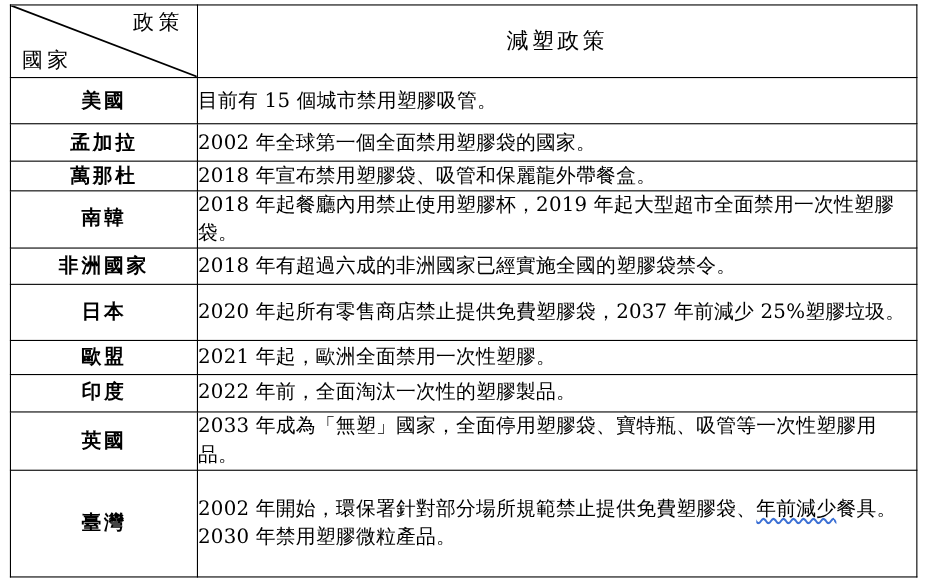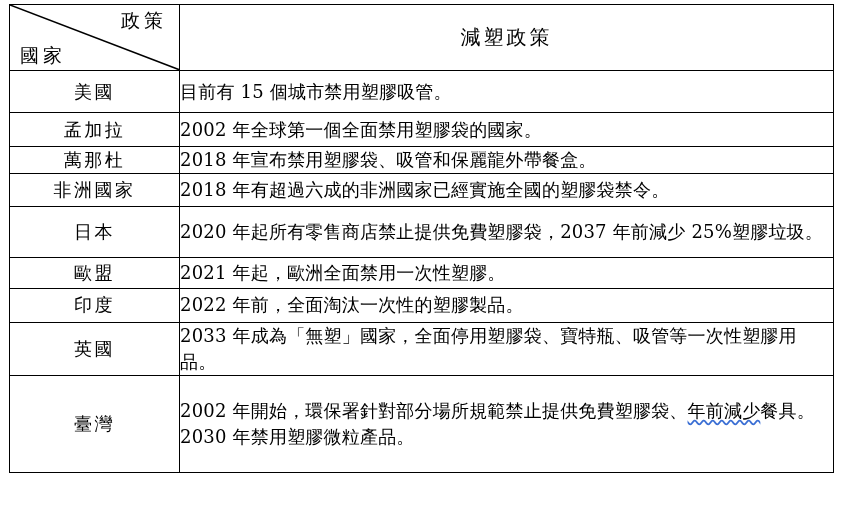--- a/index.html
+++ b/index.html
@@ -89,20 +89,21 @@
     margin-top: 16px;
   }
 
   
   td.country-cell {
     background: #8DCB55;
     text-align: center;
     font-size: 18px;
     letter-spacing: 2.5px;
     line-height: 1.3;
+    font-weight: bold;
   }
 
   td.policy-cell {
     background: #ffffff;
     text-align: left;
     font-size: 18px;
     line-height: 1.42;
     padding: 3px 6px 3px 9px;
     letter-spacing: 0.2px;
   }
@@ -167,20 +168,26 @@
         </td>
       </tr>
 
       <tr class="r-vut">
         <td class="country-cell">萬那杜</td>
         <td class="policy-cell">
           <span class="cell-text">2018 年宣布禁用塑膠袋、吸管和保麗龍外帶餐盒。</span>
         </td>
       </tr>
 
+      <tr class="r-kor">
+        <td class="country-cell">南韓</td>
+        <td class="policy-cell">
+          <span class="cell-text">2018 年起餐廳內用禁止使用塑膠杯，2019 年起大型超市全面禁用一次性塑膠袋。</span>
+        </td>
+      </tr>
 
       <tr class="r-afr">
         <td class="country-cell">非洲國家</td>
         <td class="policy-cell">
           <span class="cell-text">2018 年有超過六成的非洲國家已經實施全國的塑膠袋禁令。</span>
         </td>
       </tr>
 
       <tr class="r-jpn">
         <td class="country-cell">日本</td>

